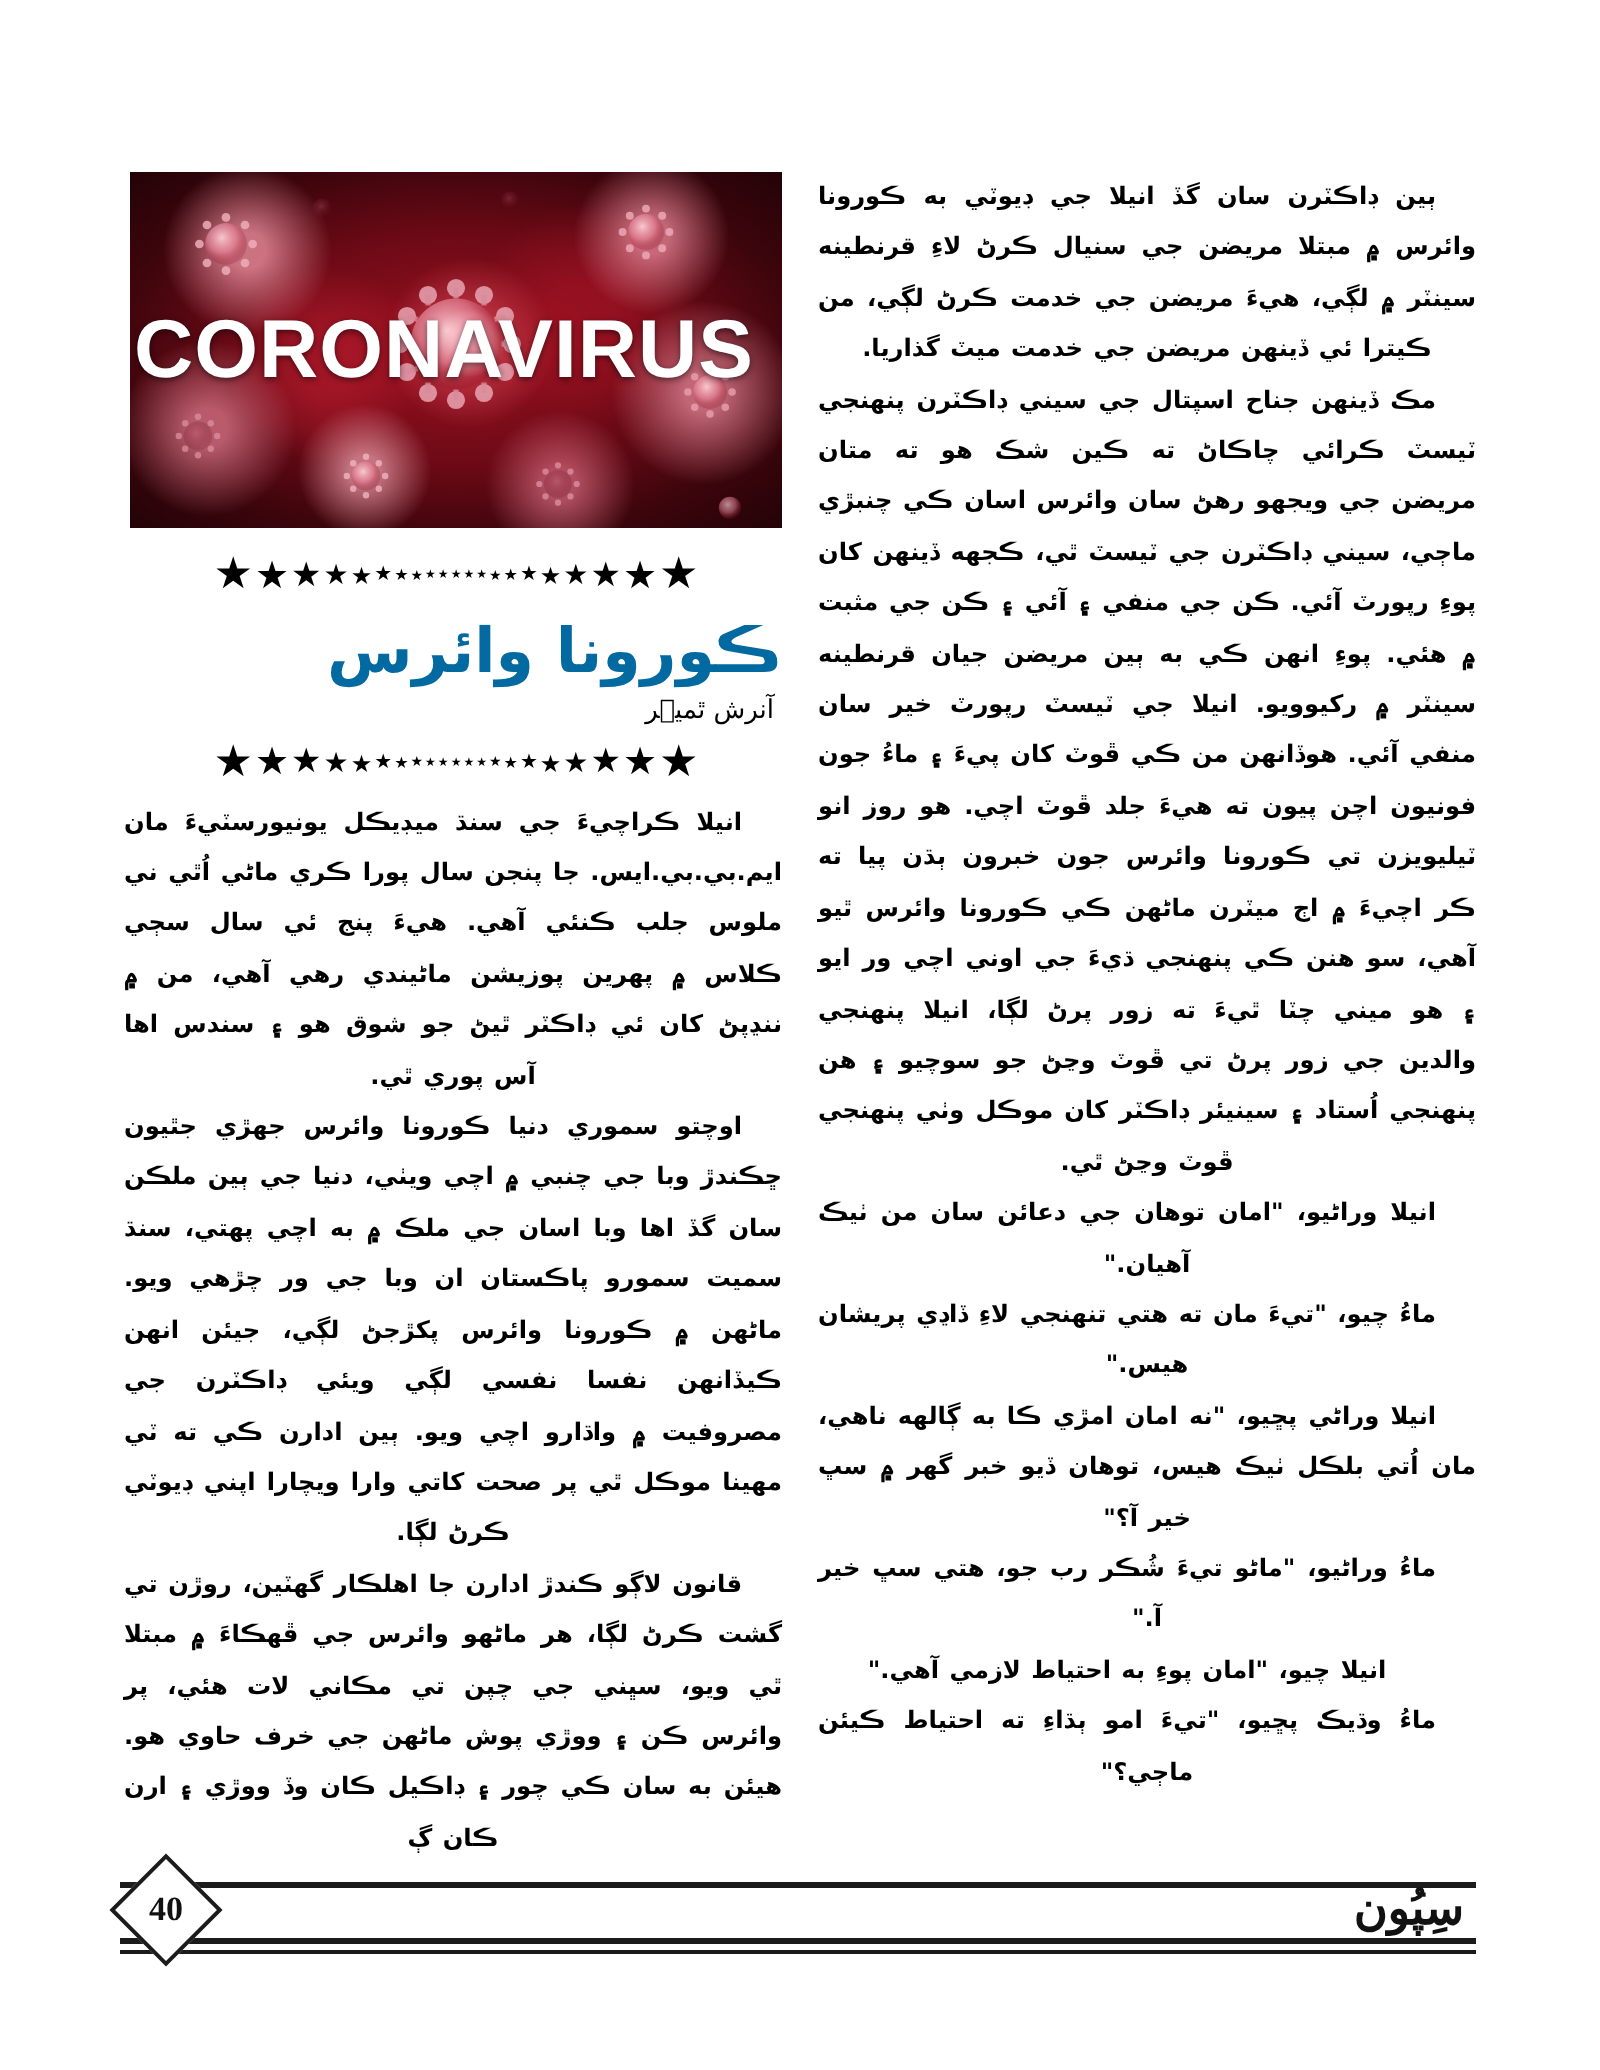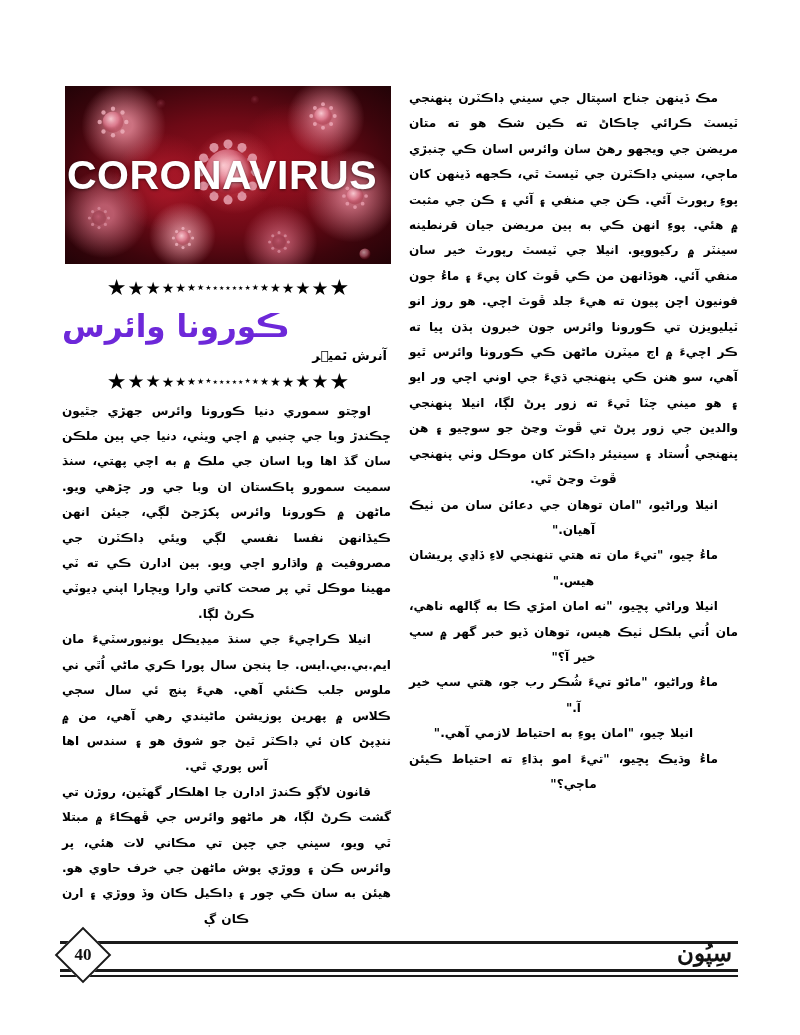--- a/index.html
+++ b/index.html
@@ -113,33 +113,33 @@
   .star-rule span {
     display: inline-block;
     font-family: "DejaVu Sans", sans-serif;
   }
   .star-rule.top { margin-top: 9px; }
   .star-rule.bottom { margin-top: 2px; margin-bottom: 2px; }
 
   
   .headline {
     direction: rtl;
-    text-align: left;
+    text-align: right;
     font-family: "DejaVu Sans", sans-serif;
     font-size: 31px;
     font-weight: 700;
-    color: #6d28d9;
+    color: #0369a1;
     margin: 4px 0 2px 0;
     line-height: 1.25;
   }
   .byline {
     direction: rtl;
     font-family: "DejaVu Sans", sans-serif;
     font-size: 13px;
-    font-weight: 700;
+    font-weight: 400;
     color: #000000;
     margin: 0 4px 2px 0;
     line-height: 1.3;
   }
 
   
   .footer {
     position: absolute;
     left: 60px;
     top: 933px;
@@ -180,21 +180,21 @@
     font-weight: 700;
     font-size: 17px;
     color: #111111;
     direction: ltr;
   }
   .masthead {
     position: absolute;
     right: 6px;
     top: 6px;
     direction: rtl;
-    font-family: Liberation Serif, serif;
+    font-family: Liberation Sans, sans-serif;
     font-size: 23px;
     font-weight: 700;
     color: #111111;
     line-height: 30px;
     white-space: nowrap;
     margin-left: 34px;
   }
 </style>
 </head>
 <body>
@@ -391,28 +391,29 @@
           <span style="font-size: 8px;">★</span>
           <span style="font-size: 10px;">★</span>
           <span style="font-size: 12px;">★</span>
           <span style="font-size: 14px;">★</span>
           <span style="font-size: 17px;">★</span>
           <span style="font-size: 19px;">★</span>
           <span style="font-size: 22px;">★</span>
         </div>
 
       <div id="rightBody">
+          <p class="para indent">انيلا ڪراچيءَ جي سنڌ ميڊيڪل يونيورسٽيءَ مان ايم.بي.بي.ايس. جا پنجن سال پورا ڪري ماڻي اُٿي ني ملوس جلب ڪنئي آهي. هيءَ پنج ئي سال سڄي ڪلاس ۾ پهرين پوزيشن ماڻيندي رهي آهي، من ۾ ننڍپڻ کان ئي ڊاڪٽر ٿيڻ جو شوق هو ۽ سندس اها آس پوري ٿي.</p>
           <p class="para indent">اوچتو سموري دنيا ڪورونا وائرس جهڙي جٿيون ڇڪندڙ وبا جي چنبي ۾ اچي ويٺي، دنيا جي ٻين ملڪن سان گڏ اها وبا اسان جي ملڪ ۾ به اچي پهتي، سنڌ سميت سمورو پاڪستان ان وبا جي ور چڙهي ويو. ماڻهن ۾ ڪورونا وائرس پکڙجڻ لڳي، جيئن انهن ڪيڏانهن نفسا نفسي لڳي ويئي ڊاڪٽرن جي مصروفيت ۾ واڌارو اچي ويو. ٻين ادارن ڪي ته ٽي مهينا موڪل ٿي پر صحت کاتي وارا ويچارا اپني ڊيوٽي ڪرڻ لڳا.</p>
-          <p class="para indent">انيلا ڪراچيءَ جي سنڌ ميڊيڪل يونيورسٽيءَ مان ايم.بي.بي.ايس. جا پنجن سال پورا ڪري ماڻي اُٿي ني ملوس جلب ڪنئي آهي. هيءَ پنج ئي سال سڄي ڪلاس ۾ پهرين پوزيشن ماڻيندي رهي آهي، من ۾ ننڍپڻ کان ئي ڊاڪٽر ٿيڻ جو شوق هو ۽ سندس اها آس پوري ٿي.</p>
           <p class="para indent">قانون لاڳو ڪندڙ ادارن جا اهلڪار گهٽين، روڙن تي گشت ڪرڻ لڳا، هر ماڻهو وائرس جي ڦهڪاءَ ۾ مبتلا ٿي ويو، سڀني جي چپن تي مڪاني لات هئي، پر وائرس ڪن ۽ ووڙي پوش ماڻهن جي خرف حاوي هو. هيئن به سان ڪي چور ۽ ڊاڪيل ڪان وڏ ووڙي ۽ ارن ڪان ڳ</p>
         </div>
     </div>
 
     <div class="col">
       <div id="leftBody">
+          <p class="para indent">ٻين ڊاڪٽرن سان گڏ انيلا جي ڊيوٽي به ڪورونا وائرس ۾ مبتلا مريضن جي سنيال ڪرڻ لاءِ قرنطينه سينٽر ۾ لڳي، هيءَ مريضن جي خدمت ڪرڻ لڳي، من ڪيترا ئي ڏينهن مريضن جي خدمت ميٽ گذاريا.</p>
           <p class="para indent">مڪ ڏينهن جناح اسپتال جي سيني ڊاڪٽرن پنهنجي ٽيسٽ ڪرائي چاڪاڻ ته ڪين شڪ هو ته متان مريضن جي ويجهو رهڻ سان وائرس اسان ڪي چنبڙي ماڄي، سيني ڊاڪٽرن جي ٽيسٽ ٿي، ڪجهه ڏينهن کان پوءِ رپورٽ آئي. ڪن جي منفي ۽ آئي ۽ ڪن جي مثبت ۾ هئي. پوءِ انهن ڪي به ٻين مريضن جيان قرنطينه سينٽر ۾ رکيوويو. انيلا جي ٽيسٽ رپورٽ خير سان منفي آئي. هوڏانهن من ڪي ڦوٽ کان پيءَ ۽ ماءُ جون فونيون اچن پيون ته هيءَ جلد ڦوٽ اچي. هو روز انو ٽيليويزن تي ڪورونا وائرس جون خبرون ٻڌن پيا ته ڪر اچيءَ ۾ اڄ ميٽرن ماڻهن ڪي ڪورونا وائرس ٿيو آهي، سو هنن ڪي پنهنجي ڌيءَ جي اوني اچي ور ايو ۽ هو ميني چٽا ٿيءَ ته زور پرڻ لڳا، انيلا پنهنجي والدين جي زور پرڻ تي ڦوٽ وڃڻ جو سوچيو ۽ هن پنهنجي اُستاد ۽ سينيئر ڊاڪٽر کان موڪل وٺي پنهنجي ڦوٽ وڃڻ ٿي.</p>
           <p class="para indent">انيلا وراڻيو، "امان توهان جي دعائن سان من ٺيڪ آهيان."</p>
           <p class="para indent">ماءُ چيو، "تيءَ مان ته هتي تنهنجي لاءِ ڏاڍي پريشان هيس."</p>
           <p class="para indent">انيلا وراڻي پڇيو، "نه امان امڙي ڪا به ڳالهه ناهي، مان اُتي بلڪل ٺيڪ هيس، توهان ڏيو خبر گهر ۾ سڀ خير آ؟"</p>
           <p class="para indent">ماءُ وراڻيو، "ماڻو تيءَ شُڪر رب جو، هتي سڀ خير آ."</p>
           <p class="para indent">انيلا چيو، "امان پوءِ به احتياط لازمي آهي."</p>
           <p class="para indent">ماءُ وڌيڪ پڇيو، "تيءَ امو ٻڌاءِ ته احتياط ڪيئن ماڄي؟"</p>
         </div>
     </div>
   </div>

